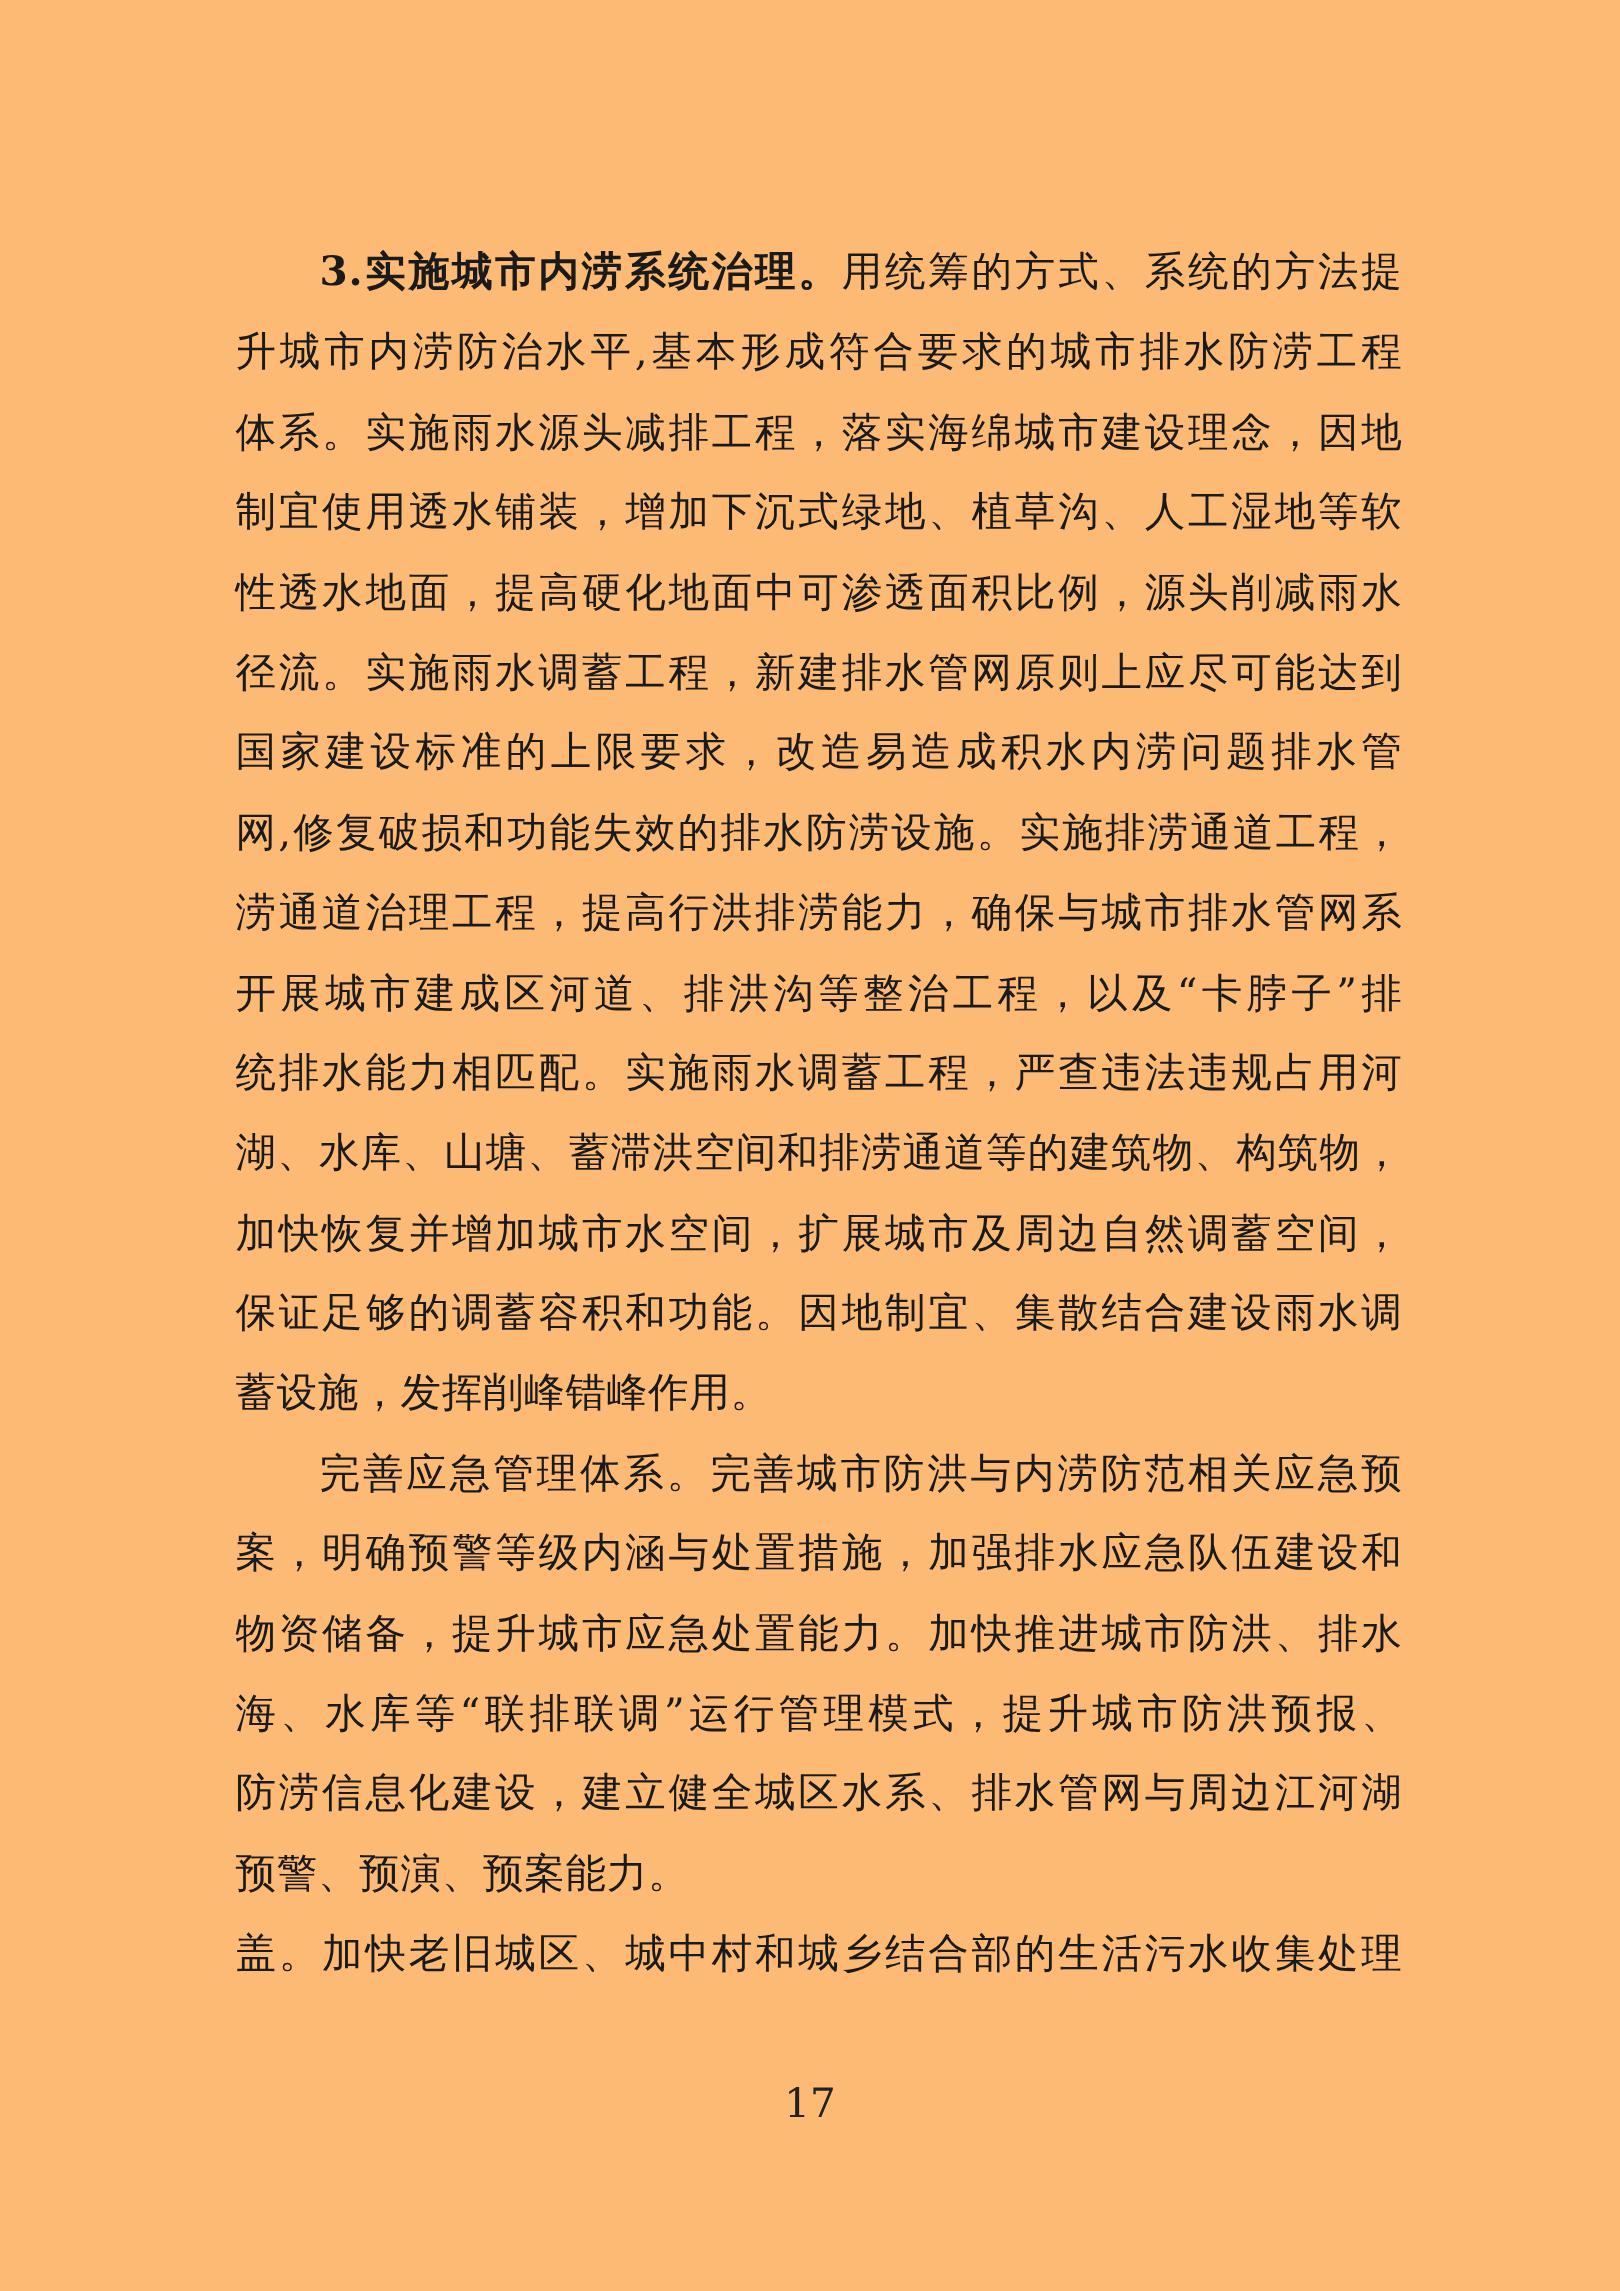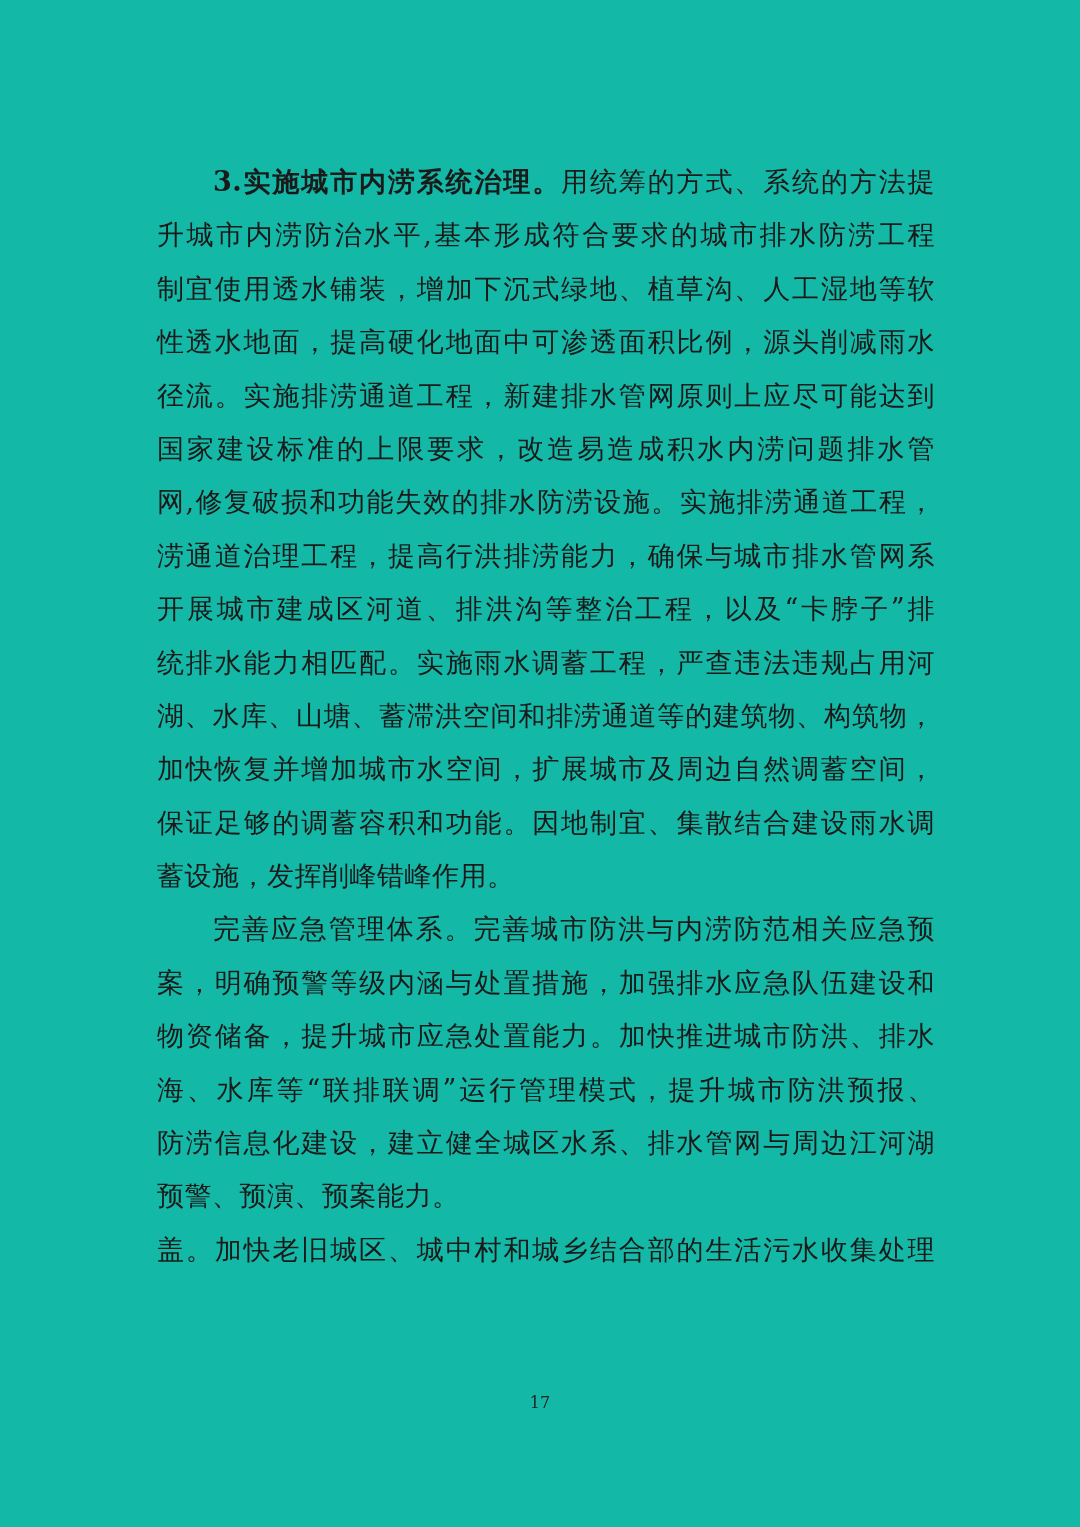--- a/index.html
+++ b/index.html
@@ -1,20 +1,20 @@
 <!DOCTYPE html>
 <html><head>
 <meta charset="utf-8">
 <style>
   html, body { margin: 0; padding: 0; background: #ffffff; }
   .page {
     position: relative;
     width: 1080px;
     height: 1527px;
-    background: #14b8a6;
+    background: #fdba74;
     color: #1a1a1a;
     font-family: "DejaVu Serif", "Liberation Serif", serif;
     overflow: hidden;
   }
   .textblock {
     position: absolute;
     left: 157px;
     top: 155px;
     width: 778px;
   }
@@ -29,35 +29,36 @@
   }
   .line.indent { text-indent: 56px; }
   .line.para-end { text-align-last: left; }
   .lead-bold { font-weight: bold; }
   .page-number {
     position: absolute;
     top: 1388px;
     left: 0;
     width: 100%;
     text-align: center;
-    font-size: 16px;
+    font-size: 27px;
     line-height: 30px;
     color: #222222;
   }
 </style>
 </head>
 <body>
 
 <div class="page">
   <div class="textblock">
     <div class="line indent"><span class="lead-bold">3.实施城市内涝系统治理。</span><span>用统筹的方式、系统的方法提</span></div>
     <div class="line"><span>升城市内涝防治水平,基本形成符合要求的城市排水防涝工程</span></div>
+    <div class="line"><span>体系。实施雨水源头减排工程，落实海绵城市建设理念，因地</span></div>
     <div class="line"><span>制宜使用透水铺装，增加下沉式绿地、植草沟、人工湿地等软</span></div>
     <div class="line"><span>性透水地面，提高硬化地面中可渗透面积比例，源头削减雨水</span></div>
-    <div class="line"><span>径流。实施排涝通道工程，新建排水管网原则上应尽可能达到</span></div>
+    <div class="line"><span>径流。实施雨水调蓄工程，新建排水管网原则上应尽可能达到</span></div>
     <div class="line"><span>国家建设标准的上限要求，改造易造成积水内涝问题排水管</span></div>
     <div class="line"><span>网,修复破损和功能失效的排水防涝设施。实施排涝通道工程，</span></div>
     <div class="line"><span>涝通道治理工程，提高行洪排涝能力，确保与城市排水管网系</span></div>
     <div class="line"><span>开展城市建成区河道、排洪沟等整治工程，以及“卡脖子”排</span></div>
     <div class="line"><span>统排水能力相匹配。实施雨水调蓄工程，严查违法违规占用河</span></div>
     <div class="line"><span>湖、水库、山塘、蓄滞洪空间和排涝通道等的建筑物、构筑物，</span></div>
     <div class="line"><span>加快恢复并增加城市水空间，扩展城市及周边自然调蓄空间，</span></div>
     <div class="line"><span>保证足够的调蓄容积和功能。因地制宜、集散结合建设雨水调</span></div>
     <div class="line para-end"><span>蓄设施，发挥削峰错峰作用。</span></div>
     <div class="line indent"><span>完善应急管理体系。完善城市防洪与内涝防范相关应急预</span></div>

